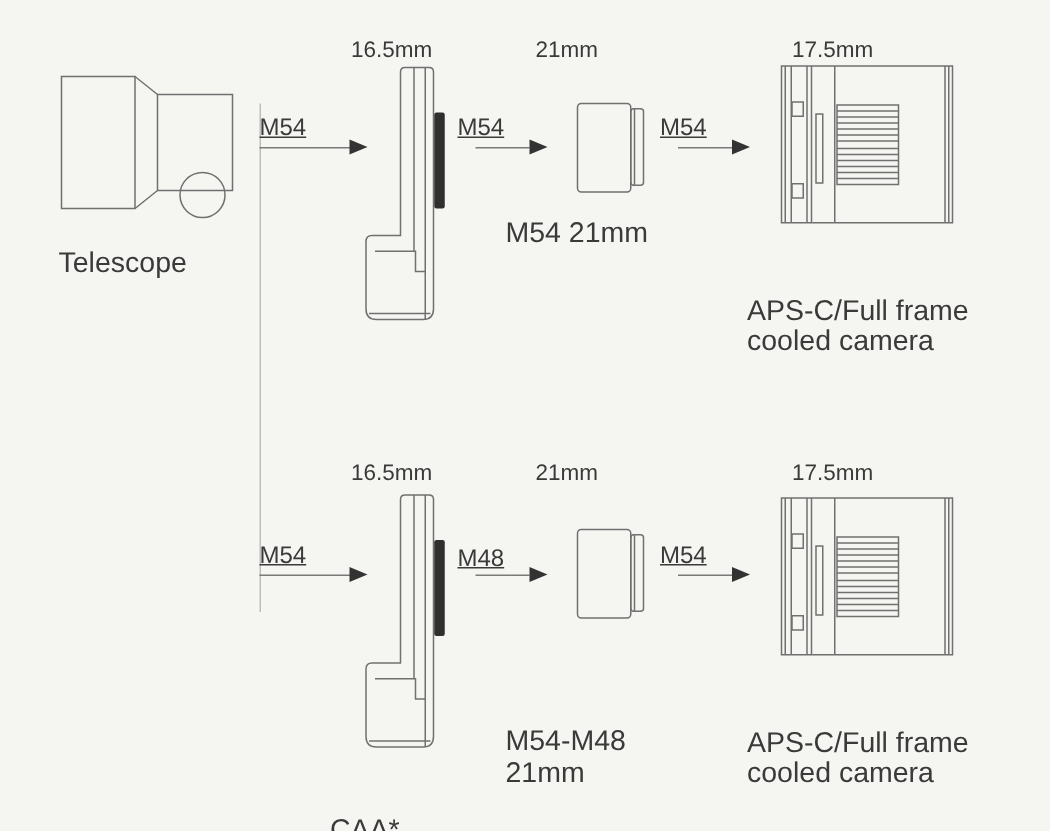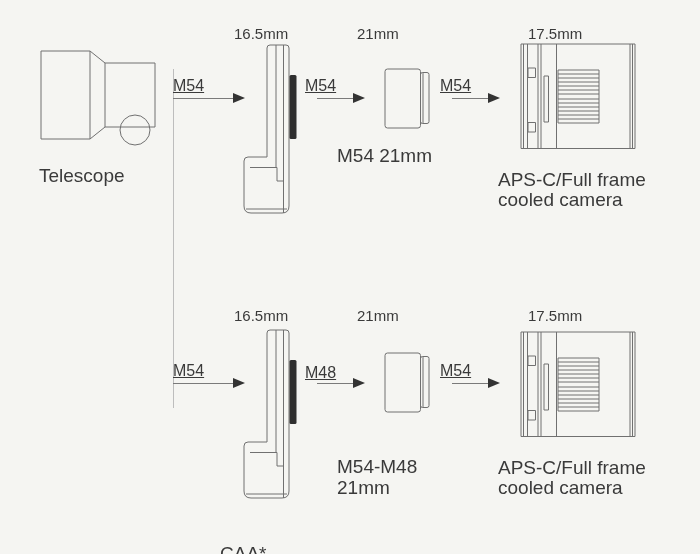--- a/index.html
+++ b/index.html
@@ -9,21 +9,21 @@
   html,body{margin:0;padding:0;background:var(--bg);}
   .canvas{
     position:relative;width:700px;height:554px;background:var(--bg);
     overflow:hidden;font-family:"Liberation Sans","DejaVu Sans",sans-serif;
   }
   .abs{position:absolute;}
   .lbl{position:absolute;color:var(--text);white-space:nowrap;}
   .dim{font-size:15px;line-height:1.2;}
   .arrow-lbl{font-size:16px;line-height:1.2;text-decoration:underline;}
   .big{font-size:19px;line-height:19.5px;}
-  .twoline{white-space:normal;}
+  .twoline{white-space:normal;margin-top:28px;}
   .vline{position:absolute;width:1px;background:var(--trunk);}
   .hline{position:absolute;height:1px;background:var(--arrow);}
   .ahead{position:absolute;width:0;height:0;
     border-left:12px solid var(--head);
     border-top:5px solid transparent;border-bottom:5px solid transparent;}
   svg{overflow:visible;}
   svg *{vector-effect:non-scaling-stroke;}
 </style>
 </head>
 <body>

